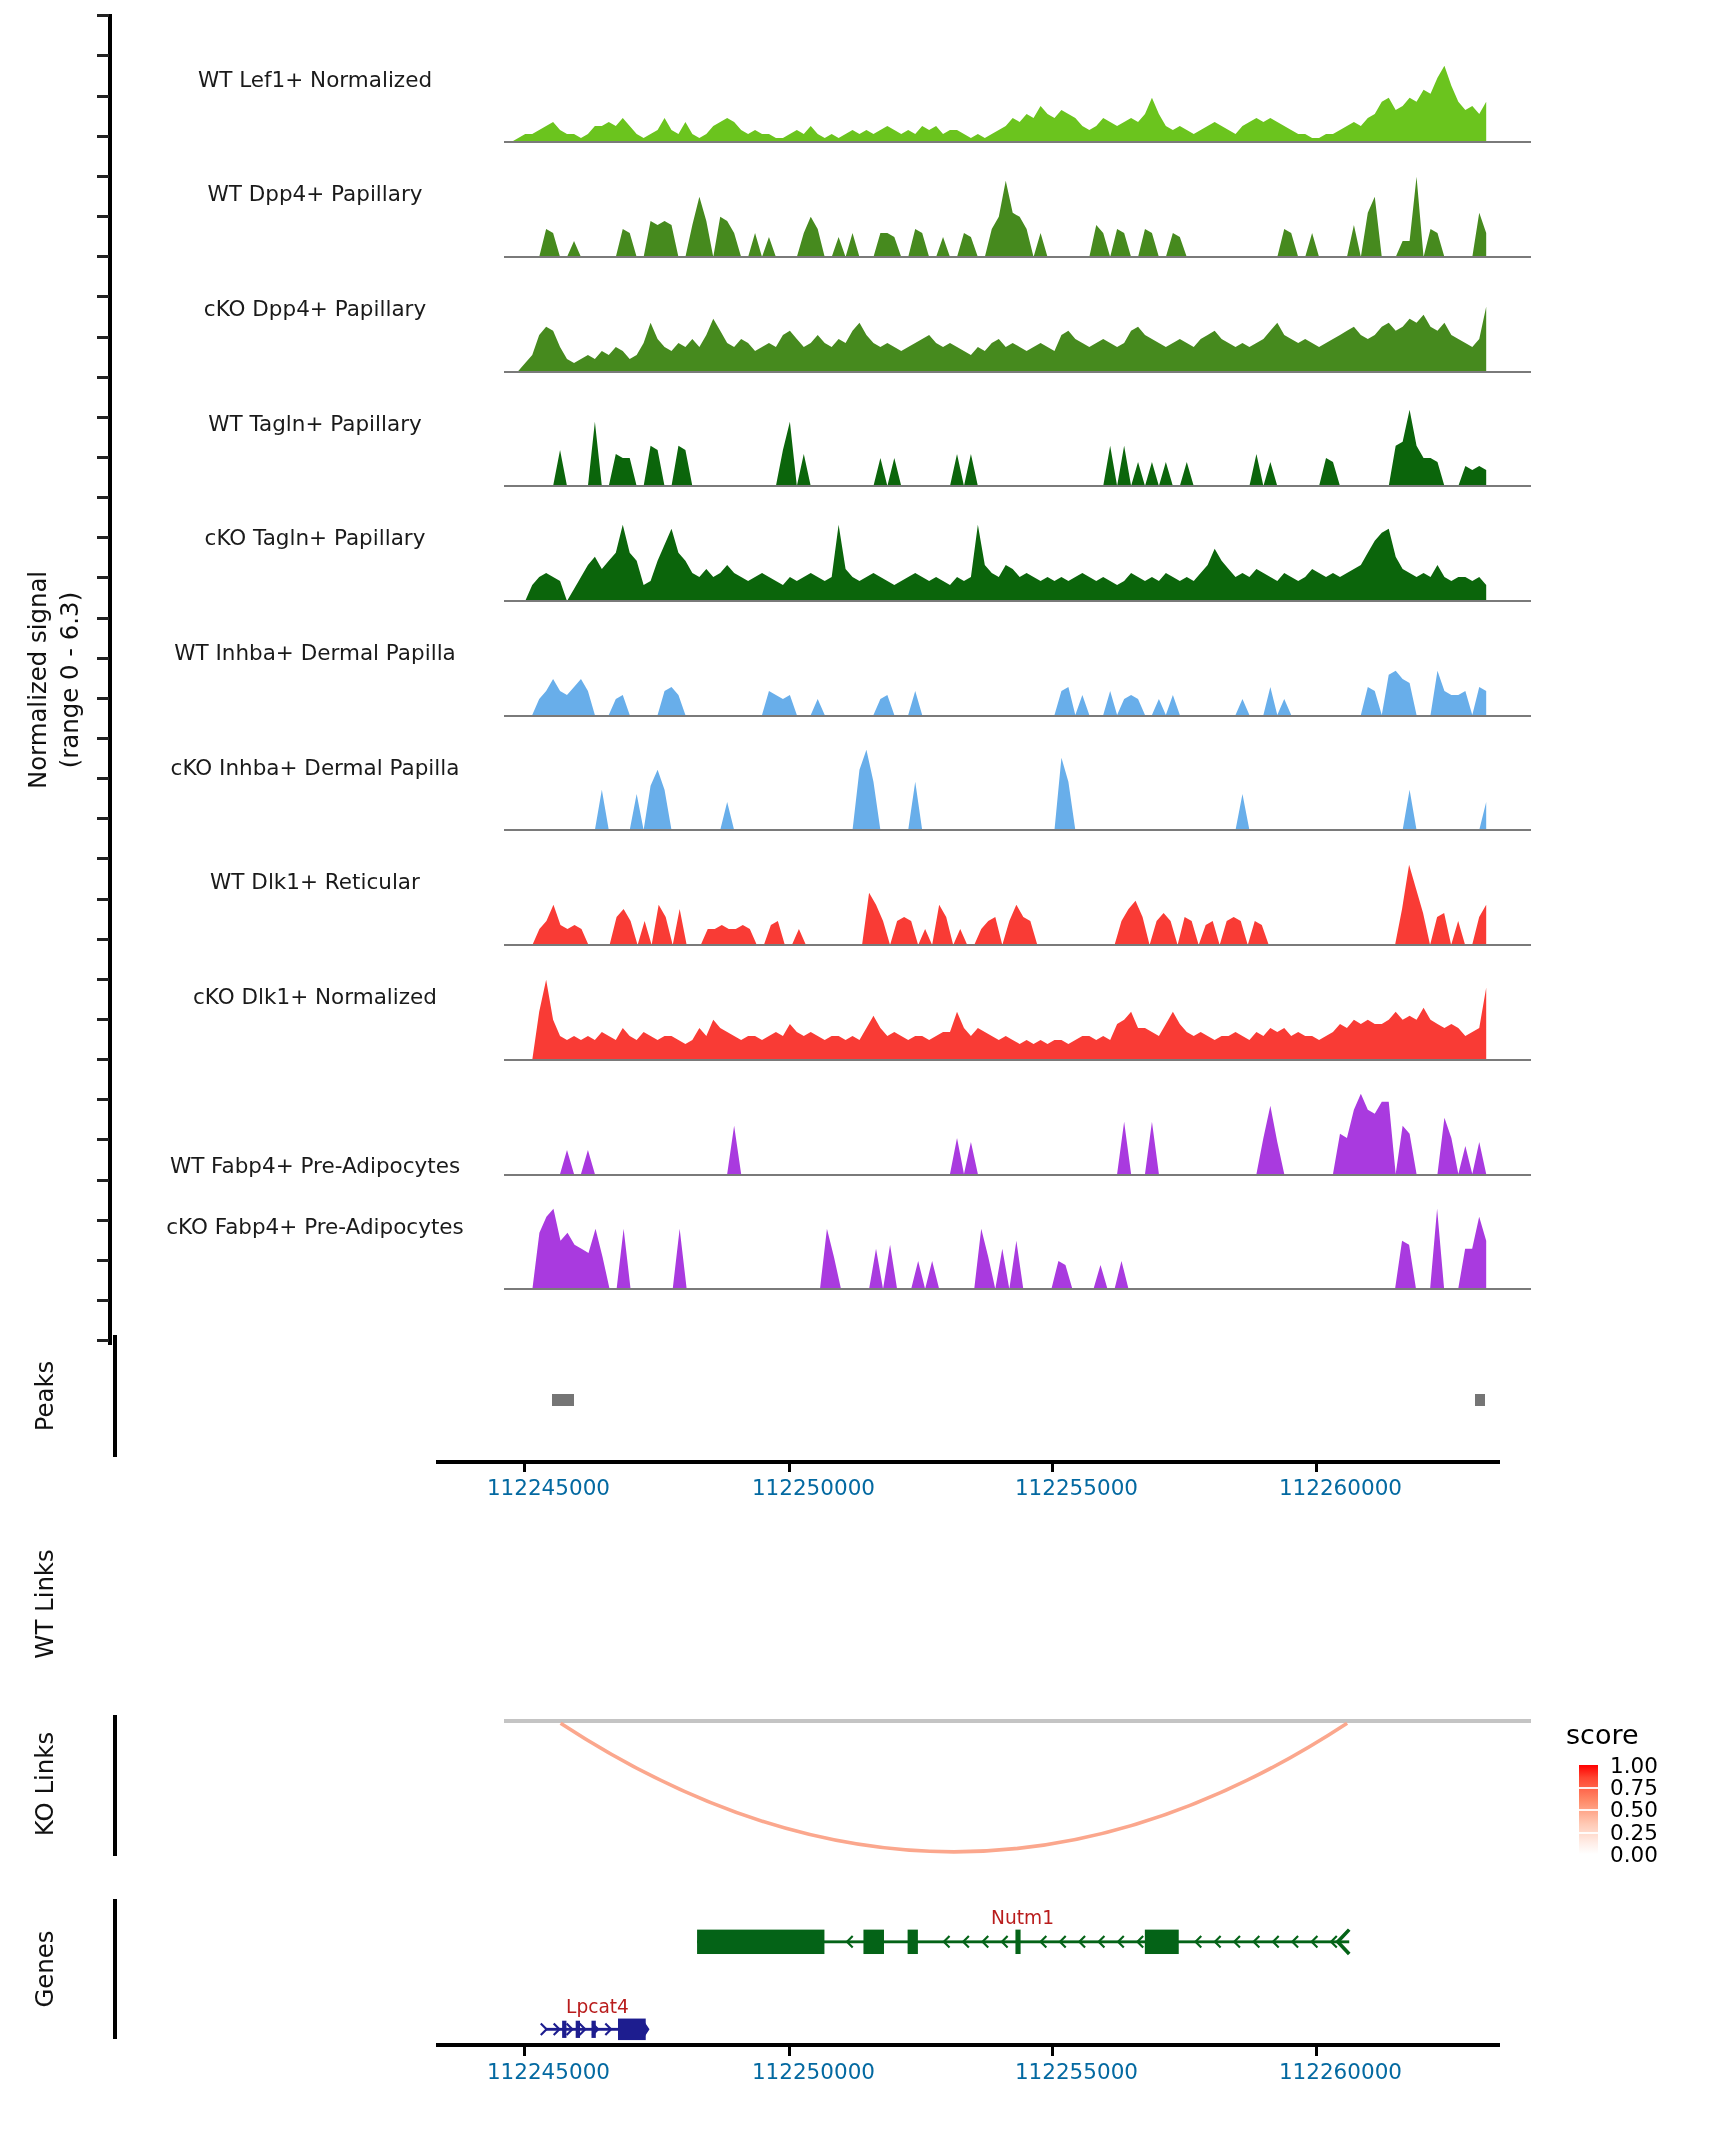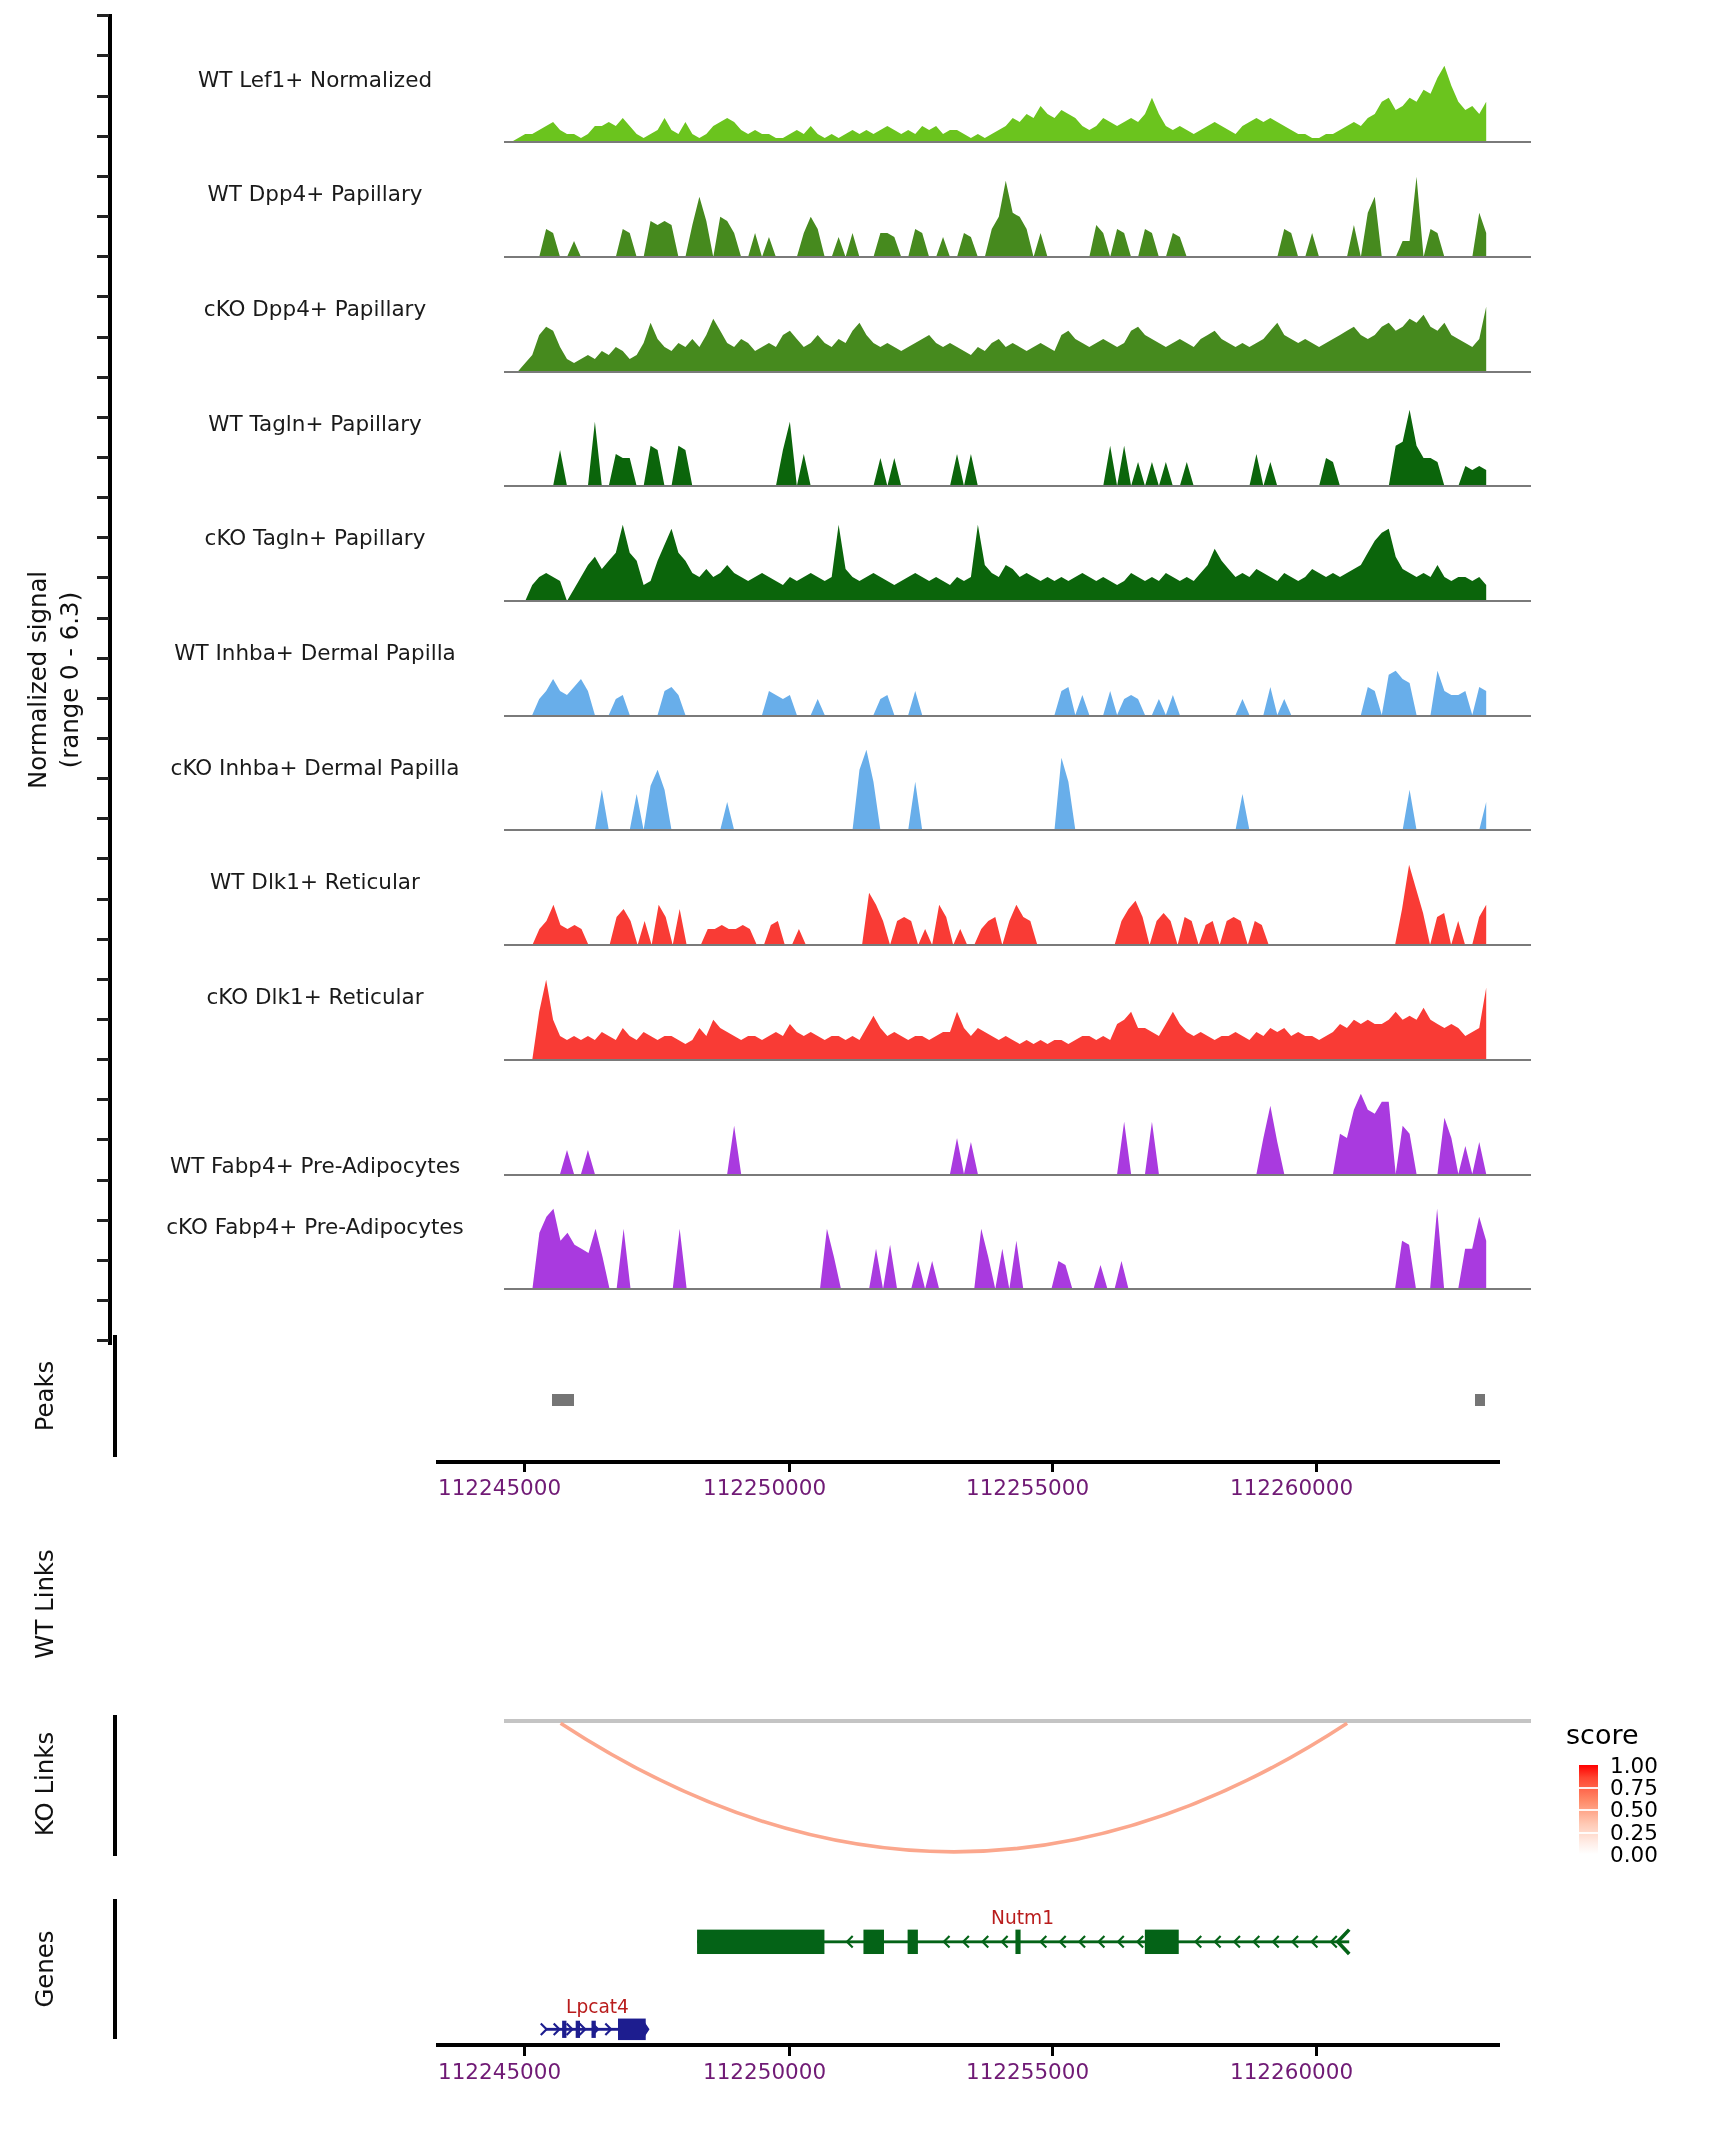--- a/index.html
+++ b/index.html
@@ -4,21 +4,21 @@
 <style>
   html,body{margin:0;padding:0;background:#fff;width:1721px;height:2151px;overflow:hidden;
             font-family:"DejaVu Sans","Liberation Sans",sans-serif;}
   #canvas{position:relative;width:1721px;height:2151px;background:#fff;}
   .abs{position:absolute;}
   .rot{position:absolute;transform:translate(-50%,-50%) rotate(-90deg);white-space:nowrap;
        font-size:24.4px;color:#111;}
   .track-label{position:absolute;left:100px;width:430px;height:29px;line-height:29px;
                text-align:center;font-size:21.5px;color:#1a1a1a;white-space:nowrap;}
   .baseline{position:absolute;height:2.2px;background:#7a7a7a;}
-  .ticklabel{position:absolute;width:172px;text-align:left;font-size:21.5px;color:#701a75;}
+  .ticklabel{position:absolute;width:172px;text-align:right;font-size:21.5px;color:#0369a1;}
   .axisline{position:absolute;height:3.6px;background:#000;}
   .axistick{position:absolute;width:2.9px;height:8.6px;background:#000;}
   .spinetick{position:absolute;width:11.5px;height:2.9px;background:#222;}
   .legend-label{position:absolute;left:1610px;width:86px;height:22px;line-height:22px;
                 font-size:21.5px;color:#000;text-align:left;}
   .gene-name{position:absolute;width:143px;text-align:center;font-size:18.6px;color:#b91c1c;}
   svg{position:absolute;overflow:visible;}
 </style>
 </head>
 <body>
@@ -102,21 +102,21 @@
       <div class="track-label" style="top: 753px;">cKO Inhba+ Dermal Papilla</div>
       <svg width="1027" height="86" viewBox="0 0 1432 120" style="left: 504px; top: 744px;">
         <path d="M0 120 L0.0 120.0 L9.7 120.0 L19.4 120.0 L29.1 120.0 L38.9 120.0 L48.6 120.0 L58.3 120.0 L68.0 120.0 L77.7 120.0 L87.4 120.0 L97.2 120.0 L106.9 120.0 L116.6 120.0 L126.3 120.0 L136.0 64.0 L145.7 120.0 L155.5 120.0 L165.2 120.0 L174.9 120.0 L184.6 69.6 L194.3 120.0 L204.0 58.4 L213.8 36.0 L223.5 64.0 L233.2 120.0 L242.9 120.0 L252.6 120.0 L262.3 120.0 L272.1 120.0 L281.8 120.0 L291.5 120.0 L301.2 120.0 L310.9 80.8 L320.6 120.0 L330.4 120.0 L340.1 120.0 L349.8 120.0 L359.5 120.0 L369.2 120.0 L378.9 120.0 L388.7 120.0 L398.4 120.0 L408.1 120.0 L417.8 120.0 L427.5 120.0 L437.2 120.0 L447.0 120.0 L456.7 120.0 L466.4 120.0 L476.1 120.0 L485.8 120.0 L495.5 36.0 L505.2 8.0 L515.0 52.8 L524.7 120.0 L534.4 120.0 L544.1 120.0 L553.8 120.0 L563.5 120.0 L573.3 52.8 L583.0 120.0 L592.7 120.0 L602.4 120.0 L612.1 120.0 L621.8 120.0 L631.6 120.0 L641.3 120.0 L651.0 120.0 L660.7 120.0 L670.4 120.0 L680.1 120.0 L689.9 120.0 L699.6 120.0 L709.3 120.0 L719.0 120.0 L728.7 120.0 L738.4 120.0 L748.2 120.0 L757.9 120.0 L767.6 120.0 L777.3 19.2 L787.0 52.8 L796.7 120.0 L806.5 120.0 L816.2 120.0 L825.9 120.0 L835.6 120.0 L845.3 120.0 L855.0 120.0 L864.8 120.0 L874.5 120.0 L884.2 120.0 L893.9 120.0 L903.6 120.0 L913.3 120.0 L923.0 120.0 L932.8 120.0 L942.5 120.0 L952.2 120.0 L961.9 120.0 L971.6 120.0 L981.3 120.0 L991.1 120.0 L1000.8 120.0 L1010.5 120.0 L1020.2 120.0 L1029.9 69.6 L1039.6 120.0 L1049.4 120.0 L1059.1 120.0 L1068.8 120.0 L1078.5 120.0 L1088.2 120.0 L1097.9 120.0 L1107.7 120.0 L1117.4 120.0 L1127.1 120.0 L1136.8 120.0 L1146.5 120.0 L1156.2 120.0 L1166.0 120.0 L1175.7 120.0 L1185.4 120.0 L1195.1 120.0 L1204.8 120.0 L1214.5 120.0 L1224.3 120.0 L1234.0 120.0 L1243.7 120.0 L1253.4 120.0 L1263.1 64.0 L1272.8 120.0 L1282.6 120.0 L1292.3 120.0 L1302.0 120.0 L1311.7 120.0 L1321.4 120.0 L1331.1 120.0 L1340.9 120.0 L1350.6 120.0 L1360.3 120.0 L1370.0 80.8 L1370 120 Z" fill="#68AEEA"></path>
       </svg>
       <div class="baseline" style="left: 504px; top: 829px; width: 1027px;"></div>
       <div class="track-label" style="top: 867px;">WT Dlk1+ Reticular</div>
       <svg width="1027" height="86" viewBox="0 0 1432 120" style="left: 504px; top: 859px;">
         <path d="M0 120 L0.0 120.0 L9.8 120.0 L19.6 120.0 L29.4 120.0 L39.1 120.0 L48.9 97.6 L58.7 86.4 L68.5 64.0 L78.3 92.0 L88.1 97.6 L97.9 92.0 L107.6 97.6 L117.4 120.0 L127.2 120.0 L137.0 120.0 L146.8 120.0 L156.6 80.8 L166.4 69.6 L176.1 86.4 L185.9 120.0 L195.7 86.4 L205.5 120.0 L215.3 64.0 L225.1 80.8 L234.9 120.0 L244.6 69.6 L254.4 120.0 L264.2 120.0 L274.0 120.0 L283.8 97.6 L293.6 97.6 L303.4 92.0 L313.1 97.6 L322.9 97.6 L332.7 92.0 L342.5 97.6 L352.3 120.0 L362.1 120.0 L371.9 92.0 L381.6 86.4 L391.4 120.0 L401.2 120.0 L411.0 97.6 L420.8 120.0 L430.6 120.0 L440.4 120.0 L450.1 120.0 L459.9 120.0 L469.7 120.0 L479.5 120.0 L489.3 120.0 L499.1 120.0 L508.9 47.2 L518.6 64.0 L528.4 86.4 L538.2 120.0 L548.0 86.4 L557.8 80.8 L567.6 86.4 L577.4 120.0 L587.1 97.6 L596.9 120.0 L606.7 64.0 L616.5 80.8 L626.3 120.0 L636.1 97.6 L645.9 120.0 L655.6 120.0 L665.4 97.6 L675.2 86.4 L685.0 80.8 L694.8 120.0 L704.6 86.4 L714.4 64.0 L724.1 80.8 L733.9 86.4 L743.7 120.0 L753.5 120.0 L763.3 120.0 L773.1 120.0 L782.9 120.0 L792.6 120.0 L802.4 120.0 L812.2 120.0 L822.0 120.0 L831.8 120.0 L841.6 120.0 L851.4 120.0 L861.1 86.4 L870.9 69.6 L880.7 58.4 L890.5 80.8 L900.3 120.0 L910.1 86.4 L919.9 75.2 L929.6 86.4 L939.4 120.0 L949.2 80.8 L959.0 86.4 L968.8 120.0 L978.6 92.0 L988.4 86.4 L998.1 120.0 L1007.9 86.4 L1017.7 80.8 L1027.5 86.4 L1037.3 120.0 L1047.1 86.4 L1056.9 92.0 L1066.6 120.0 L1076.4 120.0 L1086.2 120.0 L1096.0 120.0 L1105.8 120.0 L1115.6 120.0 L1125.4 120.0 L1135.1 120.0 L1144.9 120.0 L1154.7 120.0 L1164.5 120.0 L1174.3 120.0 L1184.1 120.0 L1193.9 120.0 L1203.6 120.0 L1213.4 120.0 L1223.2 120.0 L1233.0 120.0 L1242.8 120.0 L1252.6 69.6 L1262.4 8.0 L1272.1 41.6 L1281.9 75.2 L1291.7 120.0 L1301.5 80.8 L1311.3 75.2 L1321.1 120.0 L1330.9 86.4 L1340.6 120.0 L1350.4 120.0 L1360.2 80.8 L1370.0 64.0 L1370 120 Z" fill="#F93B35"></path>
       </svg>
       <div class="baseline" style="left: 504px; top: 944px; width: 1027px;"></div>
-      <div class="track-label" style="top: 982px;">cKO Dlk1+ Reticular</div>
+      <div class="track-label" style="top: 982px;">cKO Dlk1+ Normalized</div>
       <svg width="1027" height="86" viewBox="0 0 1432 120" style="left: 504px; top: 974px;">
         <path d="M0 120 L0.0 120.0 L9.7 120.0 L19.4 120.0 L29.1 120.0 L38.9 120.0 L48.6 52.8 L58.3 8.0 L68.0 64.0 L77.7 86.4 L87.4 92.0 L97.2 86.4 L106.9 92.0 L116.6 86.4 L126.3 92.0 L136.0 80.8 L145.7 86.4 L155.5 92.0 L165.2 75.2 L174.9 86.4 L184.6 92.0 L194.3 80.8 L204.0 86.4 L213.8 92.0 L223.5 86.4 L233.2 86.4 L242.9 92.0 L252.6 97.6 L262.3 92.0 L272.1 75.2 L281.8 86.4 L291.5 64.0 L301.2 75.2 L310.9 80.8 L320.6 86.4 L330.4 92.0 L340.1 86.4 L349.8 86.4 L359.5 92.0 L369.2 86.4 L378.9 80.8 L388.7 86.4 L398.4 69.6 L408.1 80.8 L417.8 86.4 L427.5 80.8 L437.2 86.4 L447.0 92.0 L456.7 86.4 L466.4 86.4 L476.1 92.0 L485.8 86.4 L495.5 92.0 L505.2 75.2 L515.0 58.4 L524.7 75.2 L534.4 86.4 L544.1 80.8 L553.8 86.4 L563.5 92.0 L573.3 86.4 L583.0 86.4 L592.7 92.0 L602.4 86.4 L612.1 80.8 L621.8 80.8 L631.6 52.8 L641.3 75.2 L651.0 86.4 L660.7 75.2 L670.4 80.8 L680.1 86.4 L689.9 92.0 L699.6 86.4 L709.3 92.0 L719.0 97.6 L728.7 92.0 L738.4 97.6 L748.2 92.0 L757.9 97.6 L767.6 92.0 L777.3 92.0 L787.0 97.6 L796.7 92.0 L806.5 86.4 L816.2 86.4 L825.9 92.0 L835.6 86.4 L845.3 92.0 L855.0 69.6 L864.8 64.0 L874.5 52.8 L884.2 75.2 L893.9 75.2 L903.6 80.8 L913.3 86.4 L923.0 69.6 L932.8 52.8 L942.5 69.6 L952.2 80.8 L961.9 86.4 L971.6 80.8 L981.3 86.4 L991.1 92.0 L1000.8 86.4 L1010.5 86.4 L1020.2 80.8 L1029.9 86.4 L1039.6 92.0 L1049.4 80.8 L1059.1 86.4 L1068.8 75.2 L1078.5 80.8 L1088.2 75.2 L1097.9 86.4 L1107.7 80.8 L1117.4 86.4 L1127.1 86.4 L1136.8 92.0 L1146.5 86.4 L1156.2 80.8 L1166.0 69.6 L1175.7 75.2 L1185.4 64.0 L1195.1 69.6 L1204.8 64.0 L1214.5 69.6 L1224.3 69.6 L1234.0 64.0 L1243.7 52.8 L1253.4 64.0 L1263.1 58.4 L1272.8 64.0 L1282.6 47.2 L1292.3 64.0 L1302.0 69.6 L1311.7 75.2 L1321.4 69.6 L1331.1 75.2 L1340.9 86.4 L1350.6 80.8 L1360.3 75.2 L1370.0 19.2 L1370 120 Z" fill="#F93B35"></path>
       </svg>
       <div class="baseline" style="left: 504px; top: 1059px; width: 1027px;"></div>
       <div class="track-label" style="top: 1151px;">WT Fabp4+ Pre-Adipocytes</div>
       <svg width="1027" height="86" viewBox="0 0 1432 120" style="left: 504px; top: 1088px;">
         <path d="M0 120 L0.0 120.0 L9.7 120.0 L19.4 120.0 L29.1 120.0 L38.9 120.0 L48.6 120.0 L58.3 120.0 L68.0 120.0 L77.7 120.0 L87.4 86.4 L97.2 120.0 L106.9 120.0 L116.6 86.4 L126.3 120.0 L136.0 120.0 L145.7 120.0 L155.5 120.0 L165.2 120.0 L174.9 120.0 L184.6 120.0 L194.3 120.0 L204.0 120.0 L213.8 120.0 L223.5 120.0 L233.2 120.0 L242.9 120.0 L252.6 120.0 L262.3 120.0 L272.1 120.0 L281.8 120.0 L291.5 120.0 L301.2 120.0 L310.9 120.0 L320.6 52.8 L330.4 120.0 L340.1 120.0 L349.8 120.0 L359.5 120.0 L369.2 120.0 L378.9 120.0 L388.7 120.0 L398.4 120.0 L408.1 120.0 L417.8 120.0 L427.5 120.0 L437.2 120.0 L447.0 120.0 L456.7 120.0 L466.4 120.0 L476.1 120.0 L485.8 120.0 L495.5 120.0 L505.2 120.0 L515.0 120.0 L524.7 120.0 L534.4 120.0 L544.1 120.0 L553.8 120.0 L563.5 120.0 L573.3 120.0 L583.0 120.0 L592.7 120.0 L602.4 120.0 L612.1 120.0 L621.8 120.0 L631.6 69.6 L641.3 120.0 L651.0 75.2 L660.7 120.0 L670.4 120.0 L680.1 120.0 L689.9 120.0 L699.6 120.0 L709.3 120.0 L719.0 120.0 L728.7 120.0 L738.4 120.0 L748.2 120.0 L757.9 120.0 L767.6 120.0 L777.3 120.0 L787.0 120.0 L796.7 120.0 L806.5 120.0 L816.2 120.0 L825.9 120.0 L835.6 120.0 L845.3 120.0 L855.0 120.0 L864.8 47.2 L874.5 120.0 L884.2 120.0 L893.9 120.0 L903.6 47.2 L913.3 120.0 L923.0 120.0 L932.8 120.0 L942.5 120.0 L952.2 120.0 L961.9 120.0 L971.6 120.0 L981.3 120.0 L991.1 120.0 L1000.8 120.0 L1010.5 120.0 L1020.2 120.0 L1029.9 120.0 L1039.6 120.0 L1049.4 120.0 L1059.1 69.6 L1068.8 24.8 L1078.5 75.2 L1088.2 120.0 L1097.9 120.0 L1107.7 120.0 L1117.4 120.0 L1127.1 120.0 L1136.8 120.0 L1146.5 120.0 L1156.2 120.0 L1166.0 64.0 L1175.7 69.6 L1185.4 30.4 L1195.1 8.0 L1204.8 30.4 L1214.5 36.0 L1224.3 19.2 L1234.0 19.2 L1243.7 120.0 L1253.4 52.8 L1263.1 64.0 L1272.8 120.0 L1282.6 120.0 L1292.3 120.0 L1302.0 120.0 L1311.7 41.6 L1321.4 69.6 L1331.1 120.0 L1340.9 80.8 L1350.6 120.0 L1360.3 75.2 L1370.0 120.0 L1370 120 Z" fill="#A93ADF"></path>
       </svg>
       <div class="baseline" style="left: 504px; top: 1174px; width: 1027px;"></div>
       <div class="track-label" style="top: 1212px;">cKO Fabp4+ Pre-Adipocytes</div>

